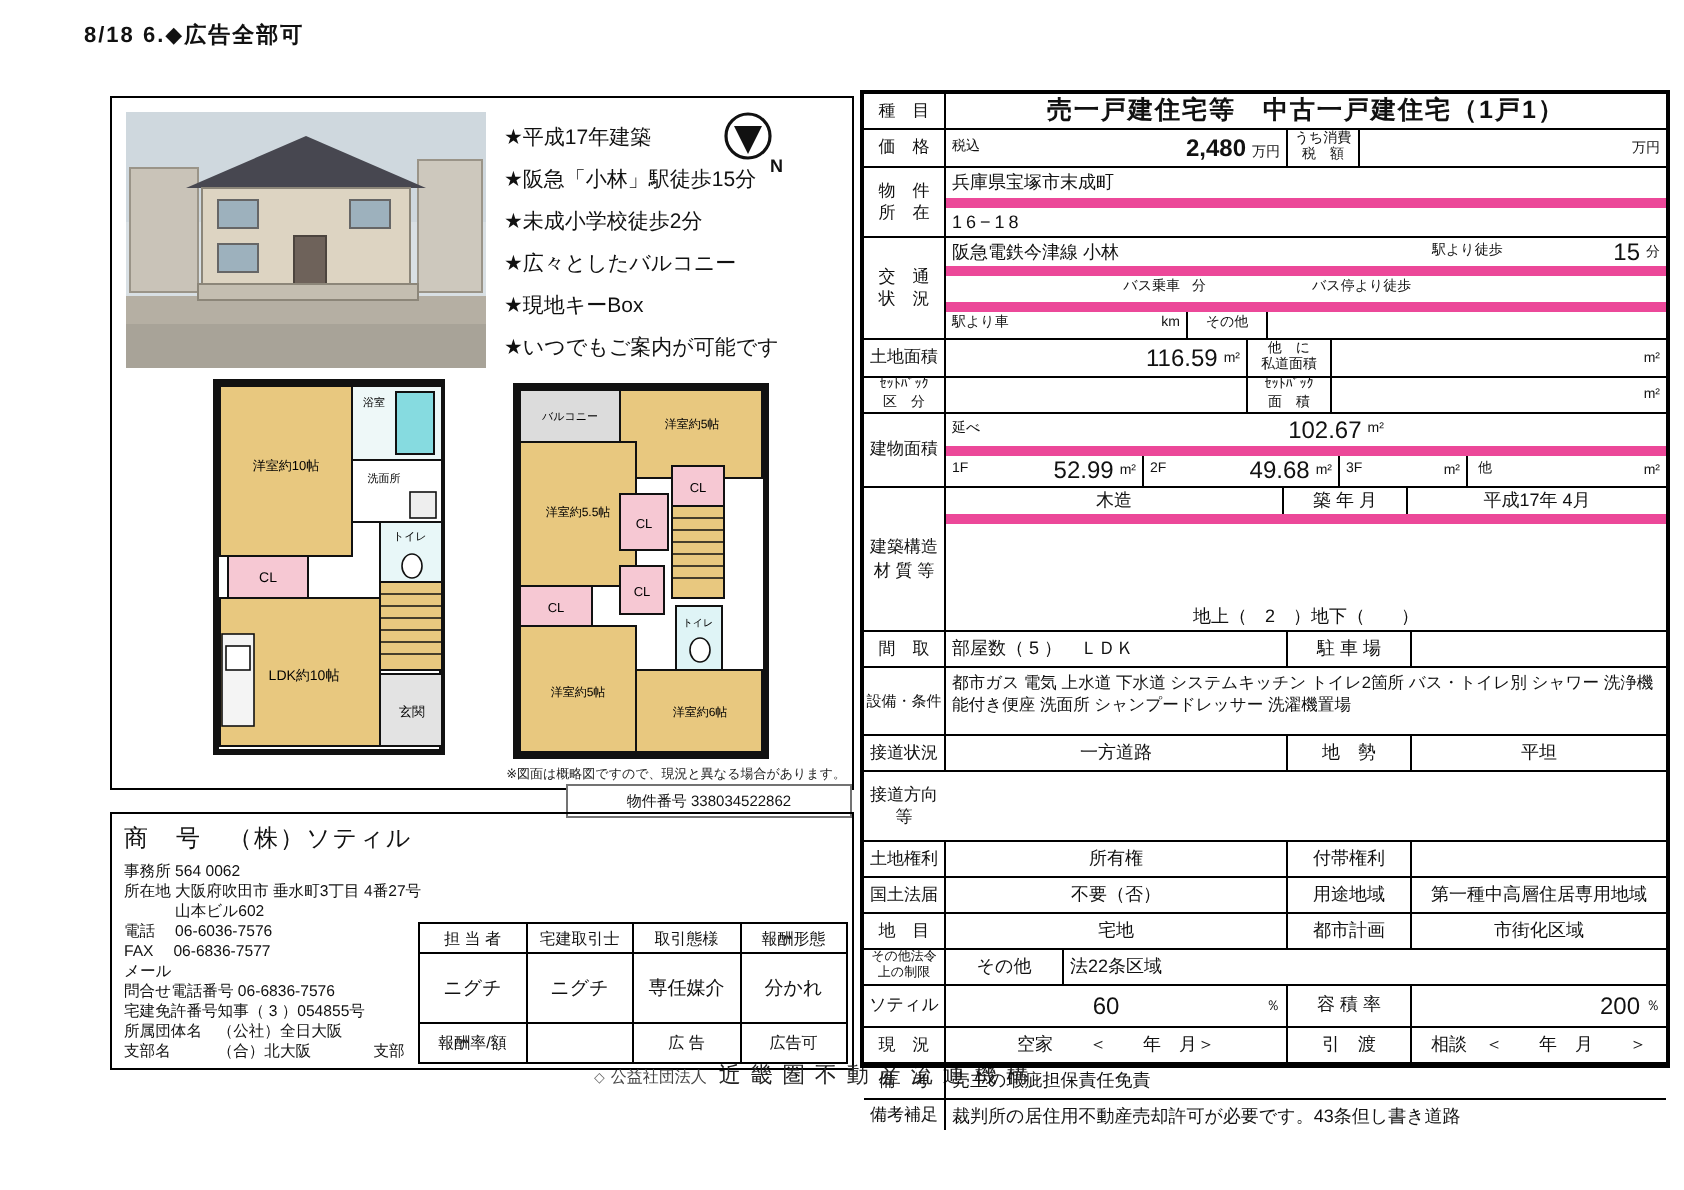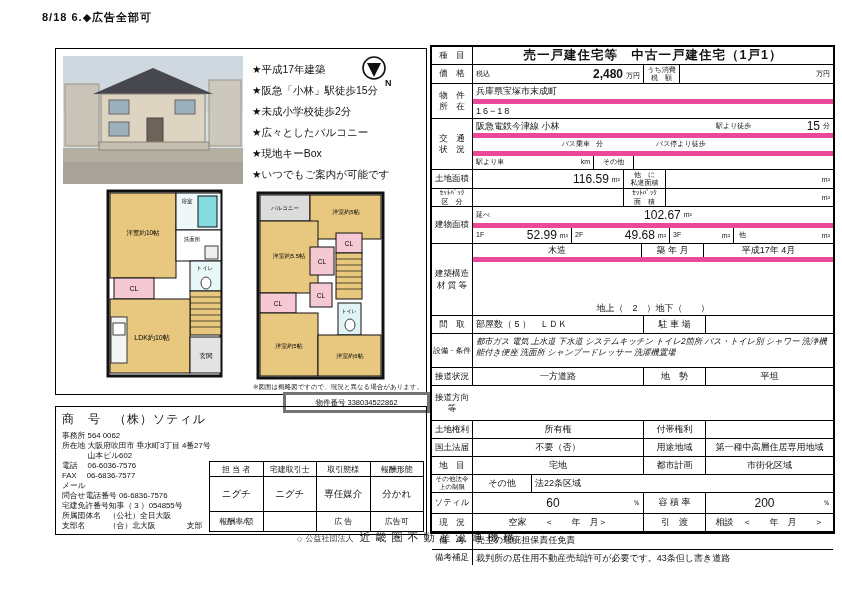--- a/index.html
+++ b/index.html
@@ -12,21 +12,21 @@
   #photo{position:absolute;left:7px;top:7px;width:180px;height:128px;}
   #features{position:absolute;left:196px;top:10px;width:150px;}
   #features .feat{font-size:10.5px;line-height:21px;white-space:nowrap;}
   #compass{position:absolute;right:34px;top:5px;}
   .plan{position:absolute;}
   #plan1{left:50px;top:140px;}
   #plan2{left:200px;top:142px;}
   .caption{position:absolute;right:3px;bottom:2px;font-size:6.5px;color:#222;}
 
   
-  #propno{position:absolute;left:283px;top:392px;width:141px;height:15px;border:3px solid #737373;
+  #propno{position:absolute;left:283px;top:392px;width:141px;height:15px;border:1px solid #737373;
           font-size:7.5px;display:flex;align-items:center;justify-content:center;background:#fff;}
 
   
   #companybox{position:absolute;left:55px;top:406px;width:370px;height:127px;border:1px solid #000;}
   .co-name{position:absolute;left:6px;top:4px;font-size:12px;letter-spacing:1px;}
   .co-lines{position:absolute;left:6px;top:24px;width:200px;}
   .co-lines div{font-size:7.8px;line-height:10px;white-space:pre;}
   #stafftable{position:absolute;right:2px;bottom:2px;width:213px;height:69px;border:1px solid #000;
               display:flex;flex-direction:column;font-size:8px;}
   #stafftable .strow{display:flex;flex:1;}
@@ -359,21 +359,21 @@
         <div class="c bl cc" style="flex:0 0 62px;">駐 車 場</div>
         <div class="c bl" style="flex:1;"></div>
       </div>
         </div>
     </div>
 
     <div class="grp" style="flex:0 0 33px;">
       <div class="lbl" style="font-size:7.5px;">設備・条件</div>
       <div class="grpr">
           <div class="sub">
-        <div class="c wrap" style="flex:1;font-style:italic;">都市ガス 電気 上水道 下水道 システムキッチン トイレ2箇所 バス・トイレ別 シャワー 洗浄機能付き便座 洗面所 シャンプードレッサー 洗濯機置場</div>
+        <div class="c wrap" style="flex:1;">都市ガス 電気 上水道 下水道 システムキッチン トイレ2箇所 バス・トイレ別 シャワー 洗浄機能付き便座 洗面所 シャンプードレッサー 洗濯機置場</div>
       </div>
         </div>
     </div>
 
     <div class="grp" style="flex:0 0 17px;">
       <div class="lbl">接道状況</div>
       <div class="grpr">
           <div class="sub">
         <div class="c cc" style="flex:0 0 170px;">一方道路</div>
         <div class="c bl cc" style="flex:0 0 62px;">地　勢</div>
@@ -434,21 +434,21 @@
     <div class="grp" style="flex:0 0 20px;">
       <div class="lbl">ソティル</div>
       <div class="grpr">
           <div class="sub">
         <div class="c" style="flex:0 0 170px;justify-content:space-between;">
               <span style="flex:1;text-align:center;" class="num">60</span>
               <span class="unit">％</span>
             </div>
         <div class="c bl cc" style="flex:0 0 62px;">容 積 率</div>
         <div class="c bl" style="flex:1;justify-content:space-between;">
-              <span style="flex:1;text-align:center;" class="num">200</span>
+              <span style="flex:1;text-align:right;" class="num">200</span>
               <span class="unit">％</span>
             </div>
       </div>
         </div>
     </div>
 
     <div class="grp" style="flex:0 0 17px;">
       <div class="lbl">現　況</div>
       <div class="grpr">
           <div class="sub">

